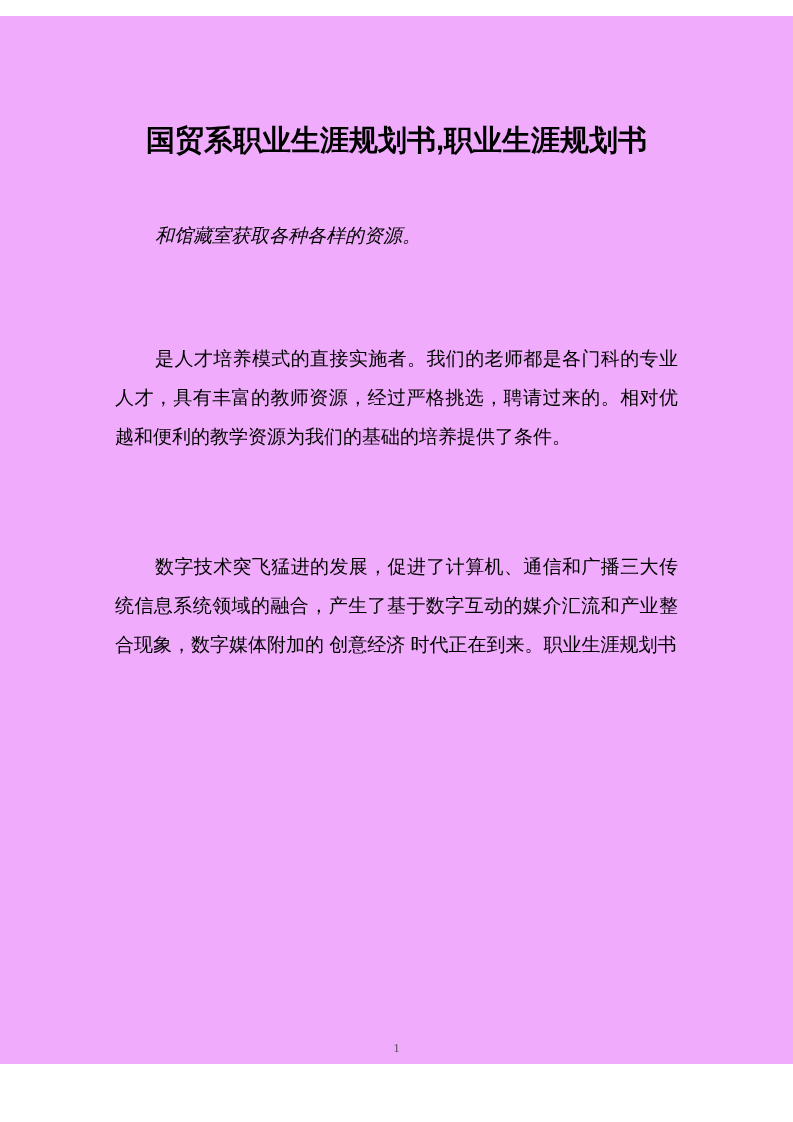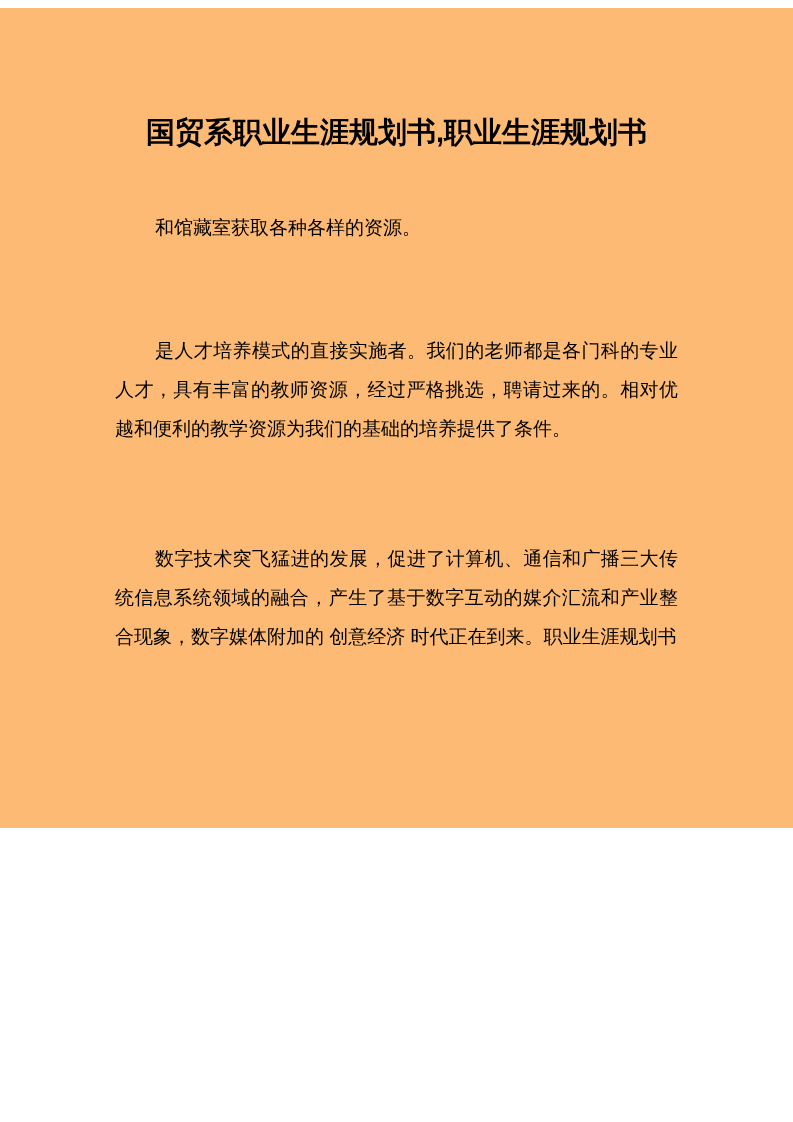--- a/index.html
+++ b/index.html
@@ -3,23 +3,23 @@
 <meta charset="utf-8">
 <style>
   html, body {
     margin: 0;
     padding: 0;
     background: #ffffff;
   }
   .page {
     position: relative;
     width: 793px;
-    height: 820px;
-    margin: 8px auto;
-    background: #fdba74;
+    height: 1048px;
+    margin: 16px auto;
+    background: #f0abfc;
     color: #000000;
     font-family: "Liberation Sans", sans-serif;
     overflow: hidden;
     box-sizing: border-box;
   }
   .content {
     margin: 0 115px;
   }
   .doc-title {
     margin: 0;
@@ -32,21 +32,21 @@
     white-space: nowrap;
   }
   .para {
     margin: 0;
     font-size: 19px;
     line-height: 39px;
     text-align: justify;
     text-justify: inter-ideograph;
     text-indent: 40px;
   }
-  .para-1 { margin-top: 56px; }
+  .para-1 { margin-top: 56px; font-style: italic; }
   .para-2 { margin-top: 84px; }
   .para-3 { margin-top: 91px; }
   .para-4 { margin-top: 87px; }
   .para-5 { margin-top: 91px; }
   .page-footer {
     position: absolute;
     left: 0;
     right: 0;
     top: 1022px;
     text-align: center;

